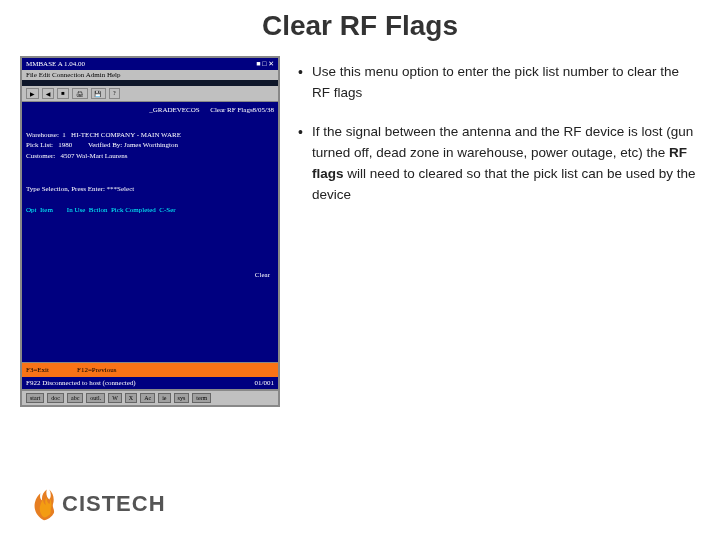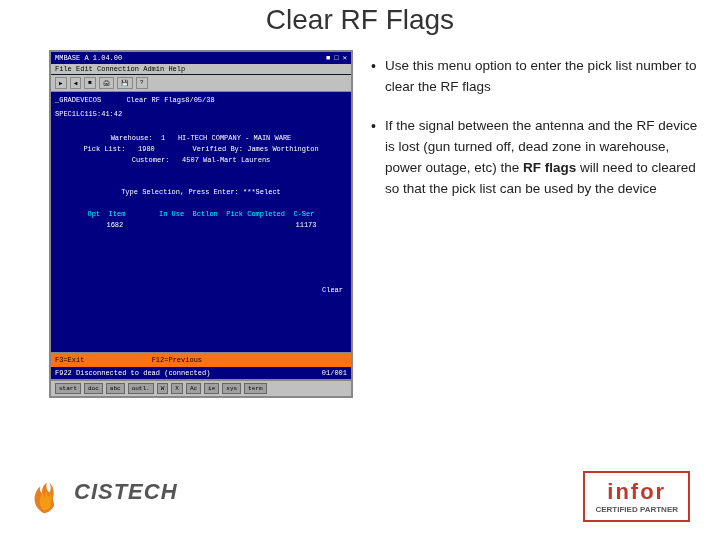--- a/index.html
+++ b/index.html
@@ -9,62 +9,61 @@
       background: #ffffff;
       font-family: Arial, sans-serif;
       overflow: hidden;
       position: relative;
     }
 
     
     .page-title {
       text-align: center;
       font-size: 28px;
-      font-weight: normal;
+      font-weight: bold;
       color: #333;
-      padding-top: 4px;
+      padding-top: 10px;
       padding-bottom: 14px;
     }
 
     
     .content-area {
       display: flex;
       flex-direction: row;
       padding: 0 20px;
       gap: 18px;
     }
 
     
     .screenshot-panel {
-      width: 304px;
+      width: 260px;
       flex-shrink: 0;
       border: 2px solid #888;
       background: #c0c0c0;
-      font-family: Liberation Mono, monospace;
+      font-family: Liberation Serif, serif;
       font-size: 7px;
       color: #000;
       overflow: hidden;
-      margin-left: 29px;
     }
 
     .screenshot-titlebar {
       background: #000080;
       color: #fff;
       font-size: 7px;
       padding: 2px 4px;
       display: flex;
       justify-content: space-between;
       align-items: center;
     }
 
     .screenshot-menubar {
       background: #c0c0c0;
       padding: 1px 4px;
       font-size: 7px;
-      border-bottom: 1px solid #0f172a;
+      border-bottom: 6px solid #0f172a;
     }
 
     .screenshot-toolbar {
       background: #c0c0c0;
       padding: 2px 4px;
       font-size: 7px;
       border-bottom: 1px solid #888;
       display: flex;
       gap: 3px;
     }
@@ -81,28 +80,27 @@
       background: #000080;
       color: #fff;
       padding: 4px;
       font-size: 7px;
       line-height: 1.4;
       min-height: 260px;
     }
 
     .screen-header {
       display: flex;
-      justify-content: flex-start;
+      justify-content: flex-end;
       margin-bottom: 4px;
     }
 
     .screen-line {
       margin-bottom: 1px;
       white-space: pre;
-      text-align: center;
     }
 
     .screen-line.yellow { color: #ffff00; }
     .screen-line.cyan { color: #00ffff; }
 
     .screenshot-footer {
       background: #f97316;
       padding: 3px 4px;
       font-size: 7px;
       border-top: 1px solid #888;
@@ -170,23 +168,22 @@
       right: 0;
       display: flex;
       justify-content: space-between;
       align-items: center;
       padding: 0 30px;
     }
 
     
     .cistech-logo {
       display: flex;
-      align-items: flex-start;
-      gap: 16px;
-      font-style: italic;
+      align-items: center;
+      gap: 4px;
     }
 
     .cistech-flame {
       width: 28px;
       height: 36px;
     }
 
     .cistech-text {
       font-size: 22px;
       font-weight: bold;
@@ -239,50 +236,45 @@
       <span class="toolbar-btn">🖨</span>
       <span class="toolbar-btn">💾</span>
       <span class="toolbar-btn">?</span>
     </div>
 
     <div class="screenshot-body">
       <div class="screen-header">
         <span>_GRADEVECOS&nbsp;&nbsp;&nbsp;&nbsp;&nbsp;&nbsp;Clear RF Flags</span>
         <span>8/05/38</span>
       </div>
-      <div class="screen-header">
-        <span>SPEC1LC1</span>
-        <span>15:41:42</span>
-      </div>
       <div class="screen-line">&nbsp;</div>
       <div class="screen-line">Warehouse:  1   HI-TECH COMPANY - MAIN WARE</div>
       <div class="screen-line">Pick List:   1980         Verified By: James Worthington</div>
       <div class="screen-line">Customer:   4507 Wal-Mart Laurens</div>
       <div class="screen-line">&nbsp;</div>
       <div class="screen-line">&nbsp;</div>
       <div class="screen-line">Type Selection, Press Enter: ***Select</div>
       <div class="screen-line">&nbsp;</div>
       <div class="screen-line cyan">Opt  Item        In Use  Bctlon  Pick Completed  C-Ser</div>
-      <div class="screen-line">     1682                                         11173</div>
       <div class="screen-line">&nbsp;</div>
       <div class="screen-line">&nbsp;</div>
       <div class="screen-line">&nbsp;</div>
       <div class="screen-line">&nbsp;</div>
       <div class="screen-line">&nbsp;</div>
       <div style="text-align:right; padding-right:4px;">Clear</div>
     </div>
 
     <div class="screenshot-footer">
       <span>F3=Exit</span>
       &nbsp;&nbsp;&nbsp;&nbsp;&nbsp;&nbsp;&nbsp;&nbsp;&nbsp;&nbsp;&nbsp;&nbsp;&nbsp;&nbsp;
       <span>F12=Previous</span>
     </div>
 
     <div class="screenshot-statusbar">
-      <span>F922 Disconnected to dead (connected)</span>
+      <span>F922 Disconnected to host (connected)</span>
       <span>01/001</span>
     </div>
 
     <div class="screenshot-taskbar">
       <span class="taskbar-item">start</span>
       <span class="taskbar-item">doc</span>
       <span class="taskbar-item">abc</span>
       <span class="taskbar-item">outl.</span>
       <span class="taskbar-item">W</span>
       <span class="taskbar-item">X</span>
@@ -314,18 +306,14 @@
 
   <div class="cistech-logo">
     <svg class="cistech-flame" viewBox="0 0 28 40" xmlns="http://www.w3.org/2000/svg">
 
       <path d="M14 38 C6 34 2 26 4 18 C5 13 8 10 10 8 C9 12 10 15 12 16 C11 12 13 7 17 4 C16 9 17 13 20 15 C22 12 22 8 20 4 C24 8 26 14 24 20 C23 24 26 26 25 30 C23 34 18 38 14 38Z" fill="#e67e22"></path>
       <path d="M14 35 C10 32 8 26 10 21 C11 18 12 16 13 15 C13 18 14 20 16 21 C15 18 15 15 17 13 C17 16 18 19 20 20 C21 18 21 15 20 13 C22 16 23 20 22 24 C21 27 22 29 21 31 C19 33 16 35 14 35Z" fill="#f39c12"></path>
     </svg>
     <span class="cistech-text">CISTECH</span>
   </div>
 
-  <div class="infor-logo-box">
-    <span class="infor-text">infor</span>
-    <span class="infor-certified">CERTIFIED PARTNER</span>
-  </div>
 
 </div>
 
 </body></html>

